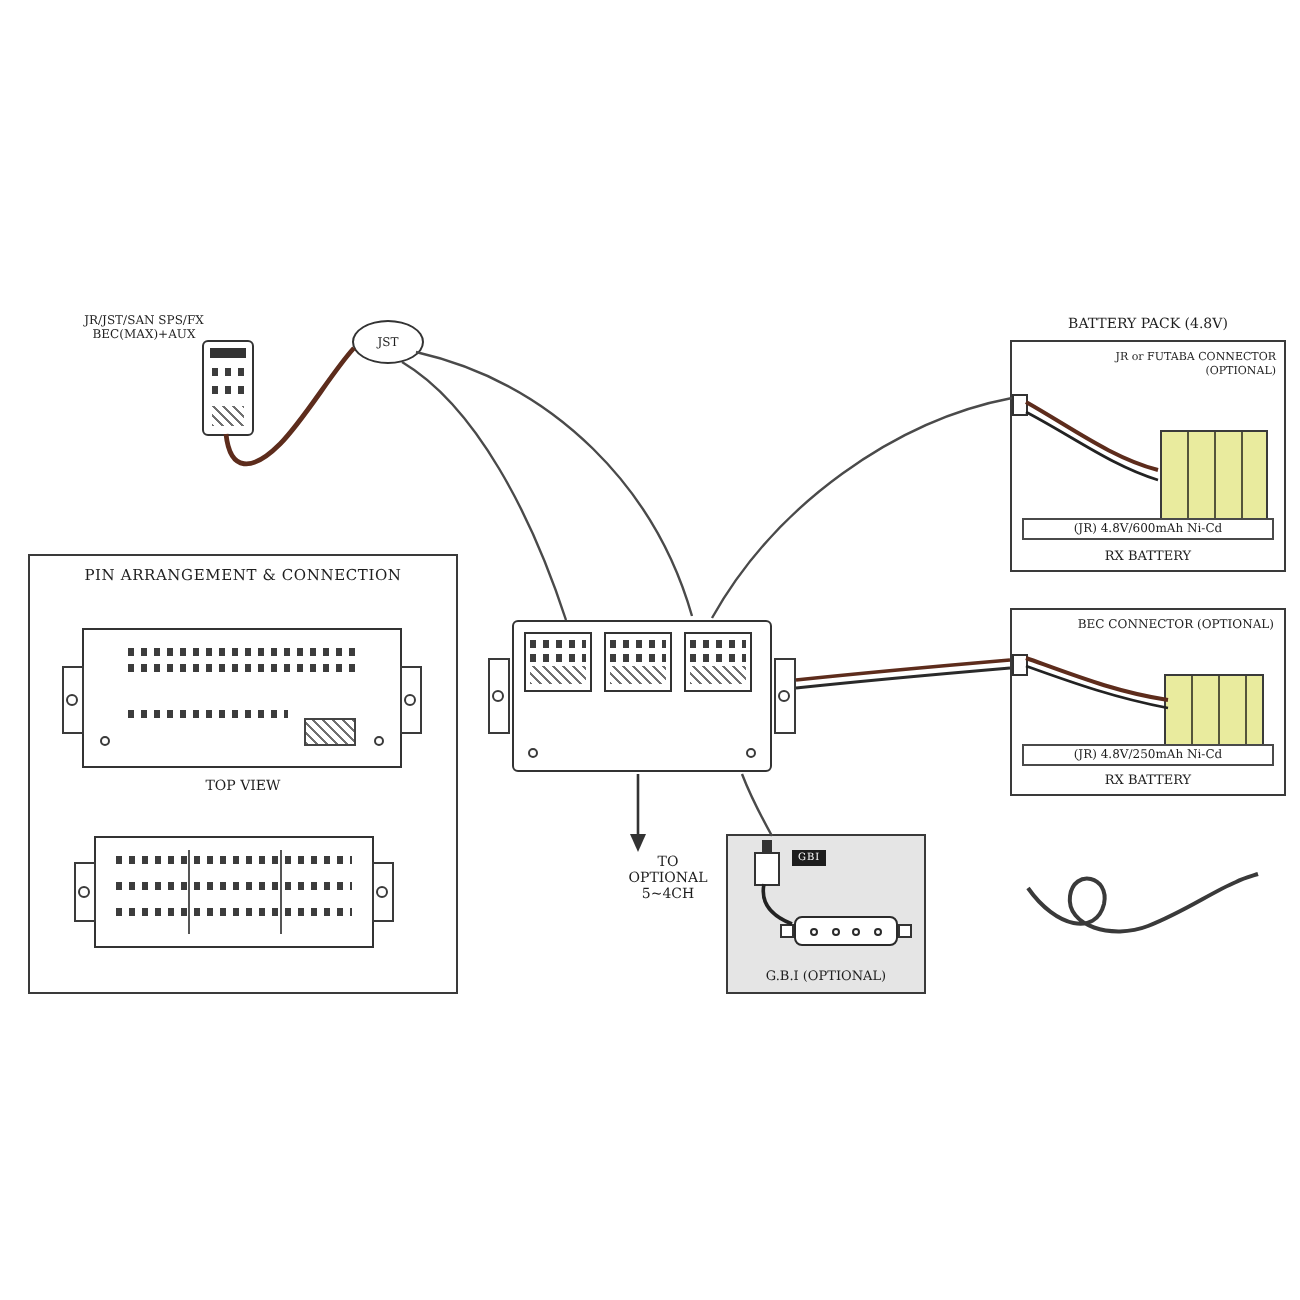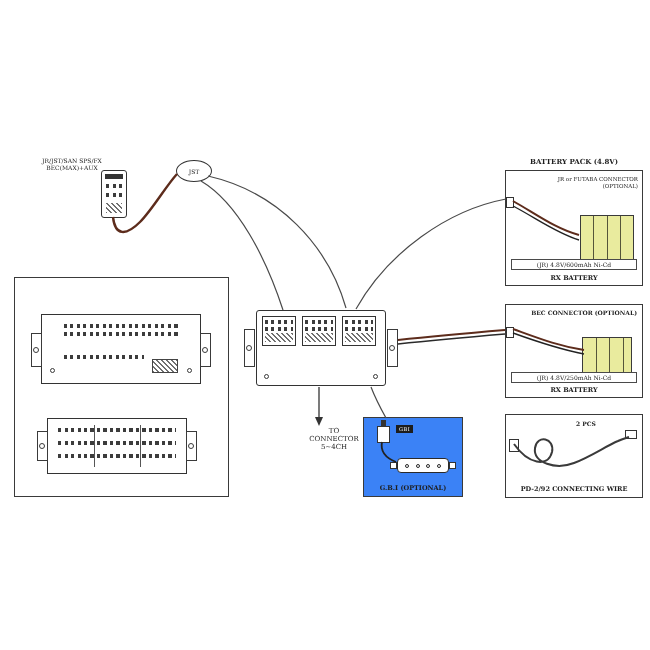--- a/index.html
+++ b/index.html
@@ -2,21 +2,21 @@
 <html><head>
 <meta charset="utf-8">
 <style>
   *{margin:0;padding:0;box-sizing:border-box}
   html,body{background:#ffffff}
   #canvas{position:relative;width:650px;height:650px;background:#ffffff;overflow:hidden;
           font-family:"DejaVu Serif","Liberation Serif",serif;color:#1e1e1e}
   .box{position:absolute;border:1px solid #3a3a3a;background:transparent}
   .t{position:absolute;line-height:1.2;white-space:nowrap}
   .tc{text-align:center}
-  .b{font-weight:bold}
+  .b{font-weight:normal}
   .pin-row{position:absolute;height:4px;
            background:repeating-linear-gradient(90deg,#3c3c3c 0 3px,transparent 3px 6.5px)}
   .hatch{position:absolute;background:repeating-linear-gradient(45deg,#707070 0 1px,transparent 1px 3.5px)}
   .ear{position:absolute;width:11px;border:1px solid #3a3a3a;background:#fff}
   .hole{position:absolute;width:6px;height:6px;border:1px solid #3a3a3a;border-radius:50%;background:#fff}
   .screw{position:absolute;width:5px;height:5px;border:1px solid #3a3a3a;border-radius:50%;background:#fff}
   .cells{position:absolute;border:1px solid #3a3a3a;
          background:repeating-linear-gradient(90deg,#e9eb9e 0 12.5px,#55553a 12.5px 13.5px)}
   .specbar{position:absolute;border:1px solid #4a4a4a;font-size:6px;text-align:center;padding:1px 0;background:#fff;white-space:nowrap;overflow:hidden}
   .unit-body{position:absolute;border:1.5px solid #333;background:#fff}
@@ -39,35 +39,37 @@
     <div class="pin-row" style="left:4px;right:4px;top:13px"></div>
     <div class="pin-row" style="left:4px;right:4px;top:22px"></div>
     <div class="hatch" style="left:4px;right:4px;bottom:4px;height:10px"></div>
   </div>
 
   <div style="position:absolute;left:176px;top:160px;width:36px;height:22px;border:1.5px solid #333;border-radius:50%;background:#fff;display:flex;align-items:center;justify-content:center;font-size:6px">
     <span>JST</span>
   </div>
 
   <div class="box" style="left:14px;top:277px;width:215px;height:220px">
+    <div class="t tc b" style="left:0;top:5px;width:100%;font-size:7.5px;letter-spacing:.3px">PIN ARRANGEMENT &amp; CONNECTION</div>
 
     <div style="position:absolute;left:26px;top:36px;width:160px;height:70px;border:1.5px solid #333;background:#fff">
       <div class="ear" style="left:-11px;top:18px;height:34px">
           <div class="hole" style="left:1px;top:13px"></div>
         </div>
       <div class="ear" style="right:-11px;top:18px;height:34px">
           <div class="hole" style="left:1px;top:13px"></div>
         </div>
       <div class="pin-row" style="left:22px;right:22px;top:9px"></div>
       <div class="pin-row" style="left:22px;right:22px;top:17px"></div>
       <div class="pin-row" style="left:22px;right:56px;top:40px"></div>
       <div class="screw" style="left:8px;bottom:10px"></div>
       <div class="screw" style="right:8px;bottom:10px"></div>
       <div class="hatch" style="left:110px;bottom:10px;width:26px;height:14px;border:1px solid #444"></div>
     </div>
+    <div class="t tc b" style="left:0;top:111px;width:100%;font-size:7px">TOP VIEW</div>
 
     <div style="position:absolute;left:32px;top:140px;width:140px;height:56px;border:1.5px solid #333;background:#fff">
       <div class="ear" style="left:-11px;top:12px;height:30px">
           <div class="hole" style="left:1px;top:11px"></div>
         </div>
       <div class="ear" style="right:-11px;top:12px;height:30px">
           <div class="hole" style="left:1px;top:11px"></div>
         </div>
       <div class="pin-row" style="left:10px;right:10px;top:9px"></div>
       <div class="pin-row" style="left:10px;right:10px;top:22px"></div>
@@ -100,25 +102,25 @@
         <div class="pin-row" style="left:2px;right:2px;top:10px"></div>
         <div class="hatch" style="left:2px;right:2px;bottom:3px;height:9px"></div>
       </div>
       <div class="screw" style="left:7px;bottom:6px"></div>
       <div class="screw" style="right:7px;bottom:6px"></div>
     </div>
   </div>
 
   <div class="t tc" style="left:304px;top:427px;width:60px;font-size:7px;line-height:8px">
     <div>TO</div>
-    <div>CONNECTOR</div>
+    <div>OPTIONAL</div>
     <div>5~4CH</div>
   </div>
 
-  <div class="box" style="left:363px;top:417px;width:100px;height:80px;background:#3b82f6">
+  <div class="box" style="left:363px;top:417px;width:100px;height:80px;background:#e5e5e5">
     <div style="position:absolute;left:17px;top:2px;width:5px;height:6px;background:#333"></div>
     <div style="position:absolute;left:13px;top:8px;width:13px;height:17px;border:1.2px solid #333;background:#fff"></div>
     <div style="position:absolute;left:32px;top:7px;background:#1d1d1d;color:#fff;font-size:5px;padding:1px 3px;letter-spacing:.5px">GBI</div>
     <div style="position:absolute;left:33px;top:40px;width:52px;height:15px;border:1.5px solid #2a2a2a;border-radius:4px;background:#fff;display:flex;align-items:center;justify-content:space-evenly">
       <span class="din-dot"></span>
       <span class="din-dot"></span>
       <span class="din-dot"></span>
       <span class="din-dot"></span>
     </div>
     <div style="position:absolute;left:26px;top:44px;width:7px;height:7px;border:1px solid #333;background:#fff"></div>
@@ -139,26 +141,20 @@
   </div>
 
   <div class="box" style="left:505px;top:304px;width:138px;height:94px;background:#fff">
     <div class="t b" style="right:5px;top:4px;font-size:6px">BEC CONNECTOR (OPTIONAL)</div>
     <div style="position:absolute;left:0;top:22px;width:8px;height:11px;border:1.2px solid #333;background:#fff"></div>
     <div class="cells" style="right:10px;top:32px;width:50px;height:38px"></div>
     <div class="specbar" style="left:5px;right:5px;bottom:14px">(JR) 4.8V/250mAh Ni-Cd</div>
     <div class="t tc b" style="left:0;bottom:2px;width:100%;font-size:6.5px">RX BATTERY</div>
   </div>
 
-  <div class="box" style="left:505px;top:414px;width:138px;height:84px;background:#fff">
-    <div class="t b" style="left:70px;top:5px;font-size:6px">2 PCS</div>
-    <div style="position:absolute;left:3px;top:24px;width:10px;height:13px;border:1.2px solid #333;background:#fff"></div>
-    <div style="position:absolute;right:5px;top:15px;width:12px;height:9px;border:1.2px solid #333;background:#fff"></div>
-    <div class="t tc b" style="left:0;bottom:3px;width:100%;font-size:6.5px">PD-2/92 CONNECTING WIRE</div>
-  </div>
 
   <svg class="overlay" width="650" height="650" viewBox="0 0 650 650">
 
     <path d="M113,217 C115,236 126,236 140,222 C152,210 166,186 177,174" fill="none" stroke="#5d2c1c" stroke-width="2.4"></path>
 
     <path d="M201,181 C238,203 266,258 283,310" fill="none" stroke="#4a4a4a" stroke-width="1.2"></path>
     <path d="M208,176 C278,192 328,245 346,308" fill="none" stroke="#4a4a4a" stroke-width="1.2"></path>
 
     <path d="M356,309 C388,252 448,210 506,199" fill="none" stroke="#4a4a4a" stroke-width="1.2"></path>
 

